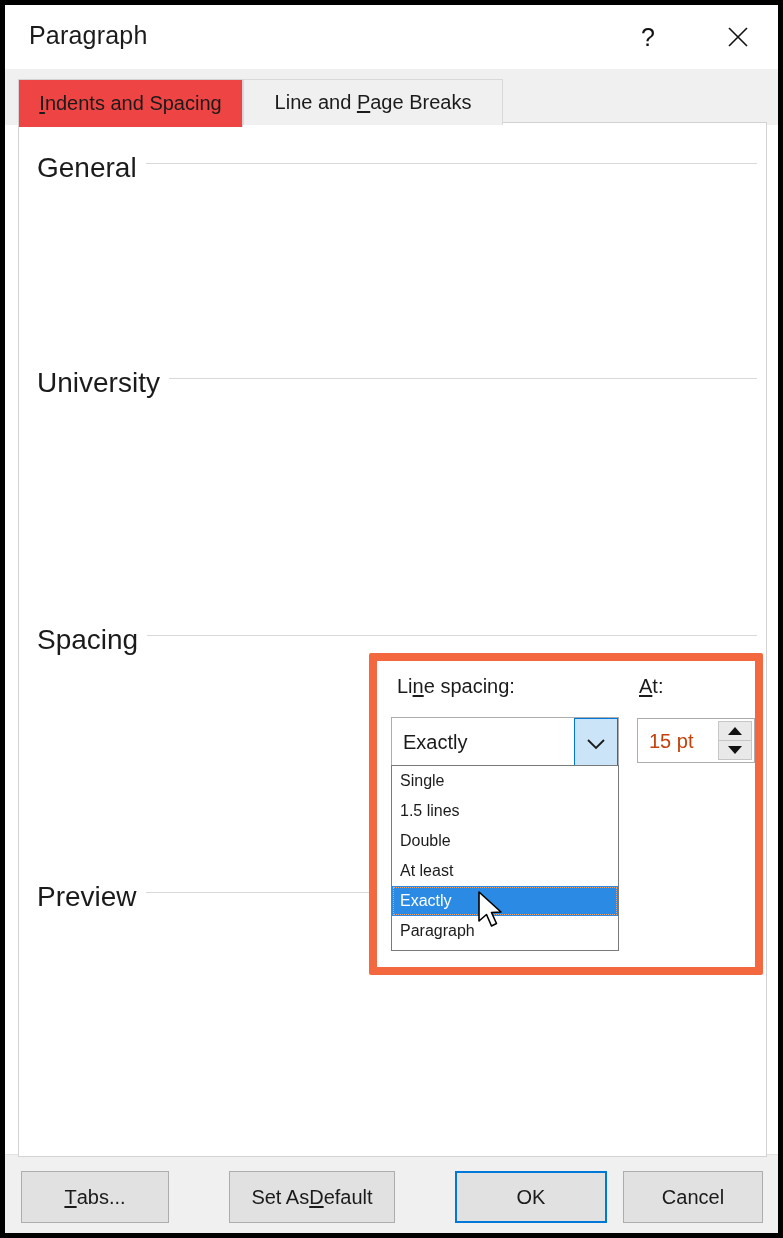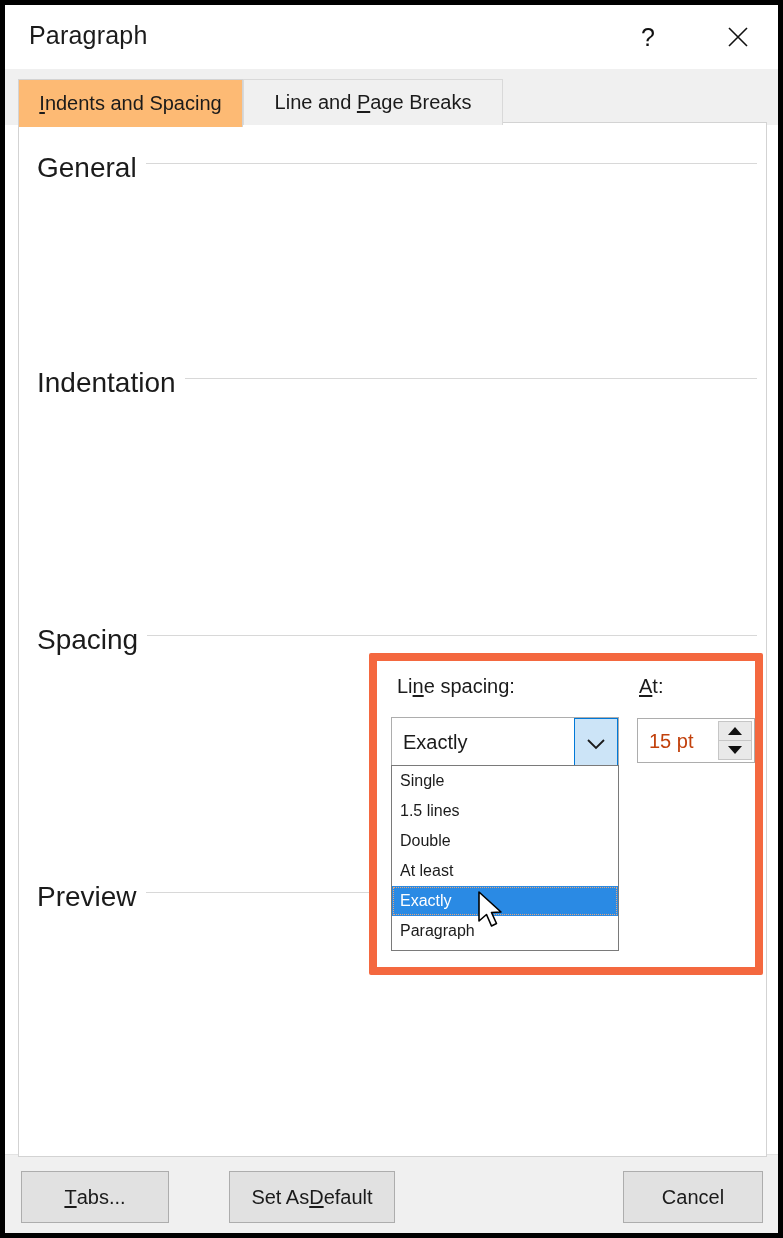--- a/index.html
+++ b/index.html
@@ -42,21 +42,21 @@
   }
   .tab{
     position:absolute;top:10px;height:46px;
     box-sizing:border-box;
     display:flex;align-items:center;justify-content:center;
     font-size:20px;color:#1b1b1b;
     border:1px solid #d3d3d3;
     border-bottom:none;
   }
   .tab.active{
-    left:13px;width:225px;background:#fdba74;border-color:#d3d3d3;
+    left:13px;width:225px;background:#ef4444;border-color:#d3d3d3;
     height:48px;top:10px;z-index:3;
   }
   .tab.inactive{
     left:238px;width:260px;background:#f0f0f0;border-color:#d9d9d9;
     z-index:2;
   }
   
   .panel{
     position:absolute;left:13px;top:117px;width:749px;height:1035px;
     background:#ffffff;border:1px solid #d3d3d3;box-sizing:border-box;
@@ -221,21 +221,21 @@
     <span class="btn">
       <svg class="chev" width="20" height="12" viewBox="0 0 20 12">
           <path d="M2 2 L10 10 L18 2" stroke="#333" stroke-width="1.6" fill="none"></path>
         </svg>
     </span>
   </div>
 
   <div class="cbox disabled" style="left:392px;top:257px;"></div>
   <div class="lbl disabled" style="left:428px;top:257px;">Collapsed by default</div>
 
-  <div class="group-label" style="left:32px;top:362px;">Indentation</div>
+  <div class="group-label" style="left:32px;top:362px;">University</div>
   <div class="group-rule" style="left:163px;top:373px;width:589px;"></div>
 
   <div class="lbl" style="left:50px;top:414px;"><u>L</u>eft:</div>
   <div class="spin" style="left:188px;top:402px;width:118px;height:45px;">
     <span class="val">0"</span>
     <span class="arrows">
       <div>
           <i class="tri-up"></i>
         </div>
       <div>
@@ -361,16 +361,17 @@
 
   <div class="cursor">
     <svg width="30" height="42" viewBox="0 0 30 42">
       <path d="M2 1 L2 30 L9.5 23.5 L14.5 35 L19.5 32.5 L14.5 21.5 L24 21 Z" fill="#ffffff" stroke="#000000" stroke-width="1.6" stroke-linejoin="round"></path>
     </svg>
   </div>
 
   <div class="footer">
     <div class="btn" style="left:16px;width:148px;"><u>T</u>abs...</div>
     <div class="btn" style="left:224px;width:166px;">Set As <u>D</u>efault</div>
+    <div class="btn default" style="left:450px;width:152px;">OK</div>
     <div class="btn" style="left:618px;width:140px;">Cancel</div>
   </div>
 
 </div>
 
 </body></html>

